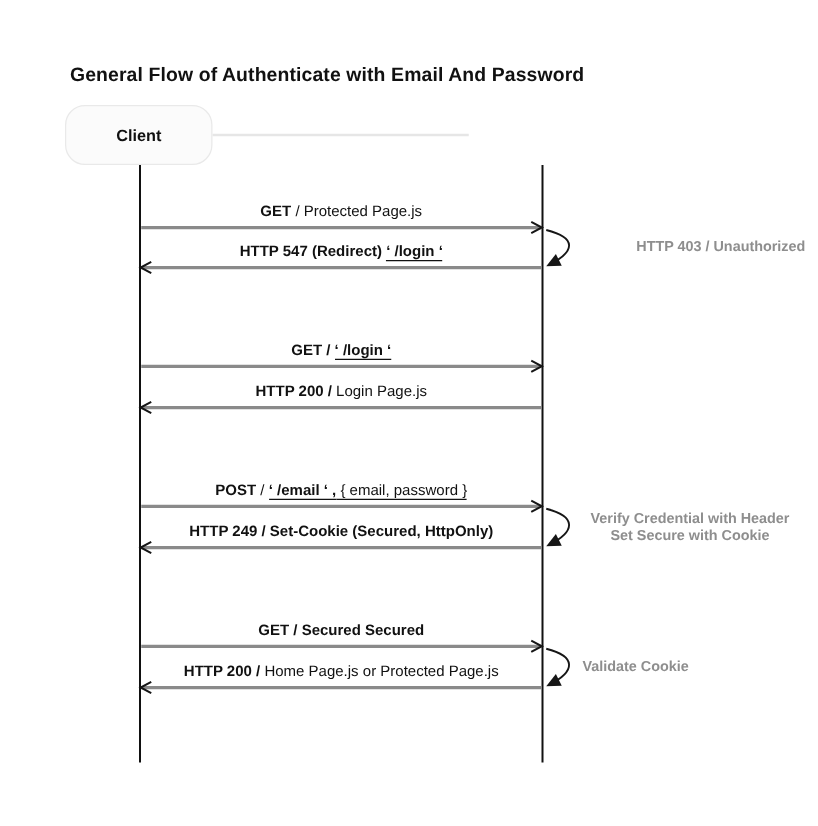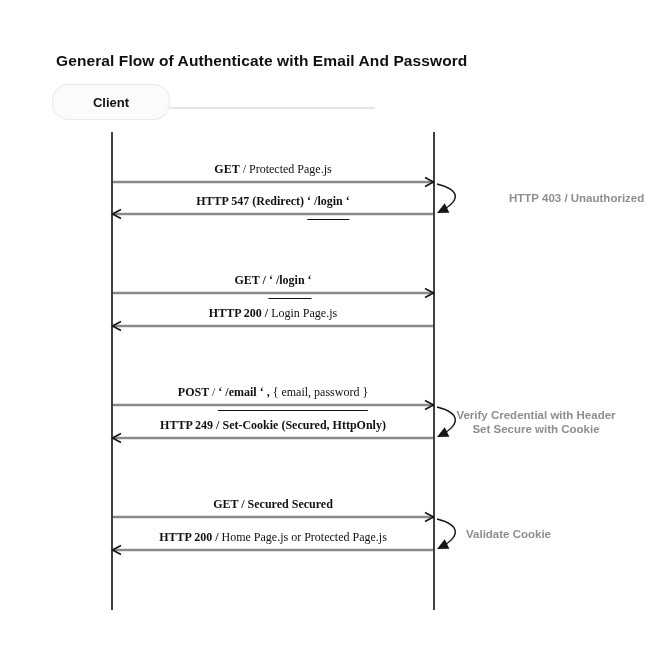--- a/index.html
+++ b/index.html
@@ -5,37 +5,37 @@
   html,body{margin:0;padding:0;background:#fff;}
   .canvas{
     position:relative;width:654px;height:661px;background:#ffffff;overflow:hidden;
     font-family:"Liberation Sans",sans-serif;
   }
   .title{
     position:absolute;left:52px;top:48px;margin:4px;
     font-size:15.5px;font-weight:bold;color:#111;letter-spacing:.1px;
   }
   .actor{
-    position:absolute;top:84px;width:118px;height:36px;border-radius:16px;
+    position:absolute;top:84px;width:118px;height:48px;border-radius:16px;
     display:flex;align-items:center;justify-content:center;
     font-size:13px;font-weight:bold;box-sizing:border-box;
   }
   .actor.light{left:52px;background:#fbfbfb;border:1px solid #e9e9e9;color:#111;}
   .actor.dark{left:375px;background:#070707;color:#ffffff;}
   .connector{
     position:absolute;left:170px;top:107px;width:205px;height:0;
     border-top:2px solid #e6e6e6;
   }
   svg.layer{position:absolute;left:0;top:0;width:654px;height:661px;}
   .msg-label{
     position:absolute;transform:translateX(-50%);white-space:nowrap;
-    font-size:12px;color:#111;line-height:15px;font-family:Liberation Serif, serif;
+    font-size:12px;color:#111;line-height:15px;
   }
   .msg-label .b{font-weight:bold;}
-  .msg-label .u{border-bottom:1.5px solid #111;padding-bottom:11px;}
+  .msg-label .u{border-bottom:1.5px solid #111;padding-bottom:0px;}
   .annotation{
     position:absolute;font-size:11.5px;font-weight:bold;color:#8e8e8e;
     line-height:14px;white-space:nowrap;
   }
   .annotation.center{text-align:center;white-space:normal;}
 </style>
 </head>
 <body>
 
 <div class="canvas">
@@ -77,18 +77,18 @@
     </svg>
 
   <div id="labels">
       <div class="msg-label" style="left: 273px; top: 162px;"><span class="b ">GET</span><span class=""> / Protected Page.js</span></div>
       <div class="msg-label" style="left: 273px; top: 194px;"><span class="b ">HTTP 547 (Redirect)  </span><span class="b u">‘ /login ‘</span></div>
       <div class="annotation" style="left: 461px; top: 191px; margin-left: 48px;">HTTP 403 / Unauthorized</div>
       <div class="msg-label" style="left: 273px; top: 273px;"><span class="b ">GET / </span><span class="b u">‘ /login ‘</span></div>
       <div class="msg-label" style="left: 273px; top: 306px;"><span class="b ">HTTP 200 /  </span><span class="">Login Page.js</span></div>
       <div class="msg-label" style="left: 273px; top: 385px;"><span class="b ">POST </span><span class=""> / </span><span class="b u">‘ /email ‘ ,</span><span class="u"> { email, password }</span></div>
       <div class="msg-label" style="left: 273px; top: 418px;"><span class="b ">HTTP 249 / Set-Cookie (Secured, HttpOnly)</span></div>
-      <div class="annotation center" style="left: 448px; width: 176px; top: 407.5px;">Verify Credential with Header<br>Set Secure with Cookie</div>
+      <div class="annotation center" style="left: 464px; width: 176px; top: 407.5px;">Verify Credential with Header<br>Set Secure with Cookie</div>
       <div class="msg-label" style="left: 273px; top: 497px;"><span class="b ">GET / Secured Secured</span></div>
       <div class="msg-label" style="left: 273px; top: 530px;"><span class="b ">HTTP 200 /  </span><span class="">Home Page.js or Protected Page.js</span></div>
       <div class="annotation" style="left: 466px; top: 526.5px;">Validate Cookie</div>
     </div>
 </div>
 
 </body></html>

